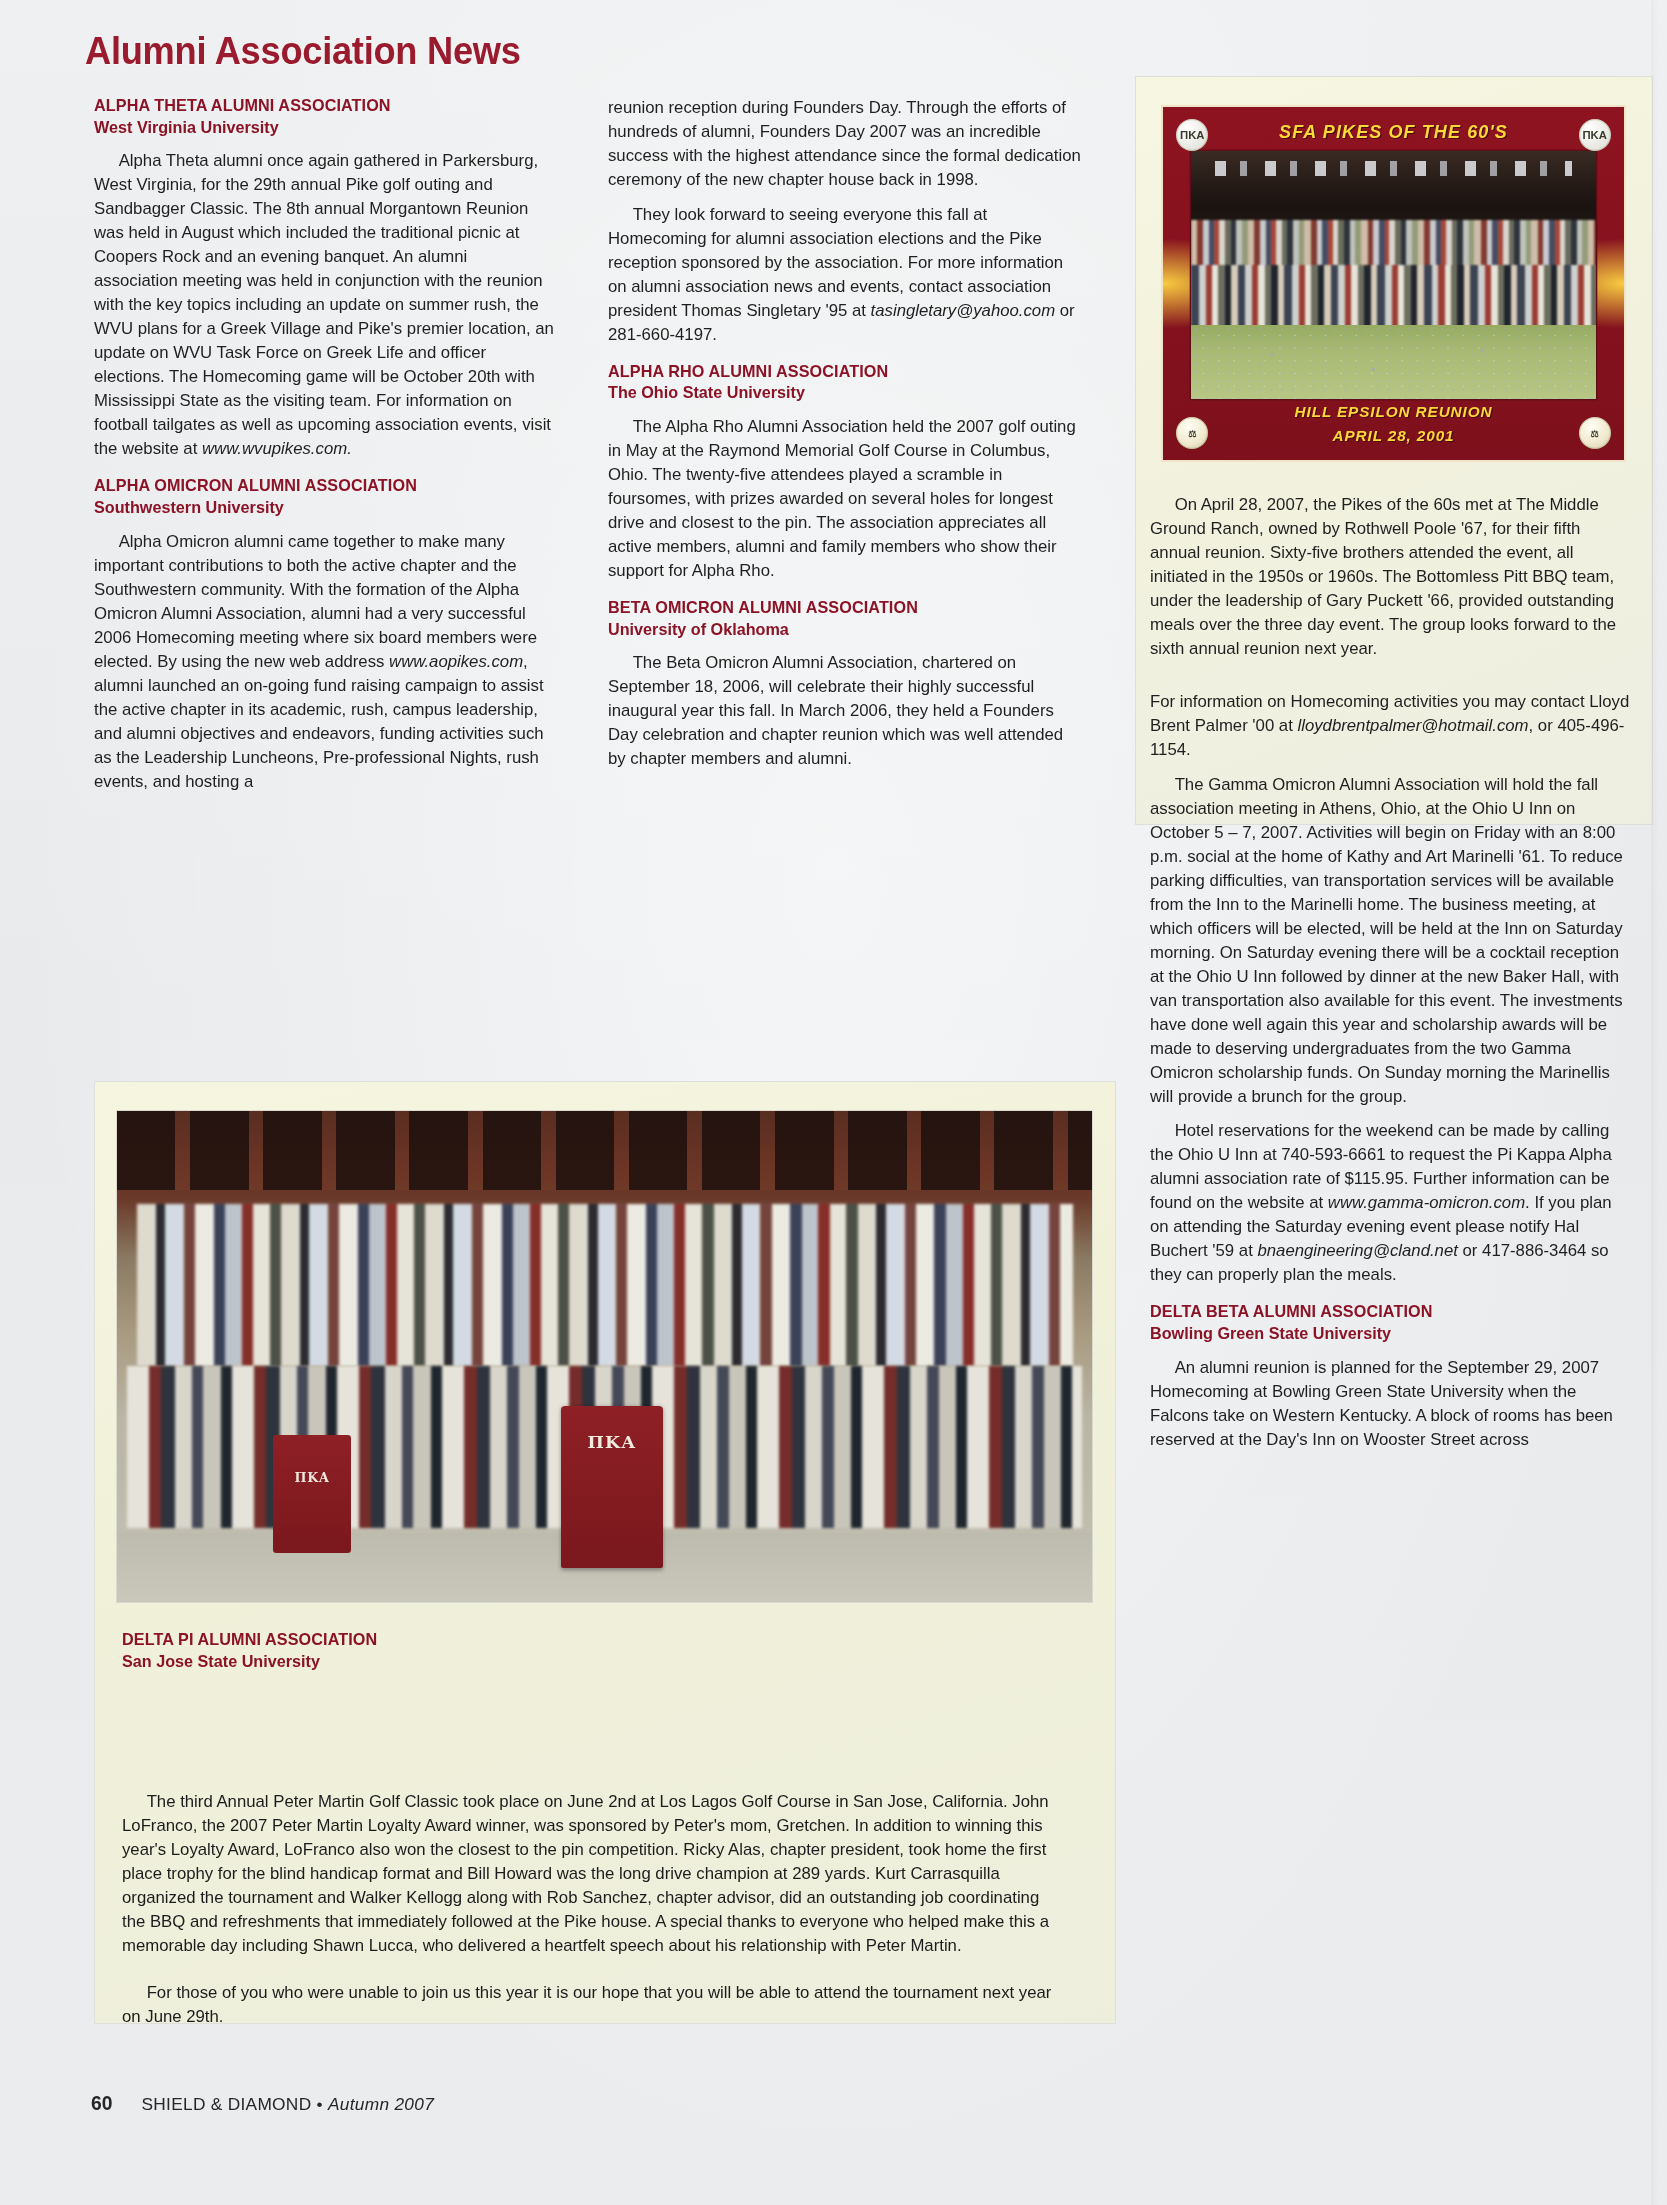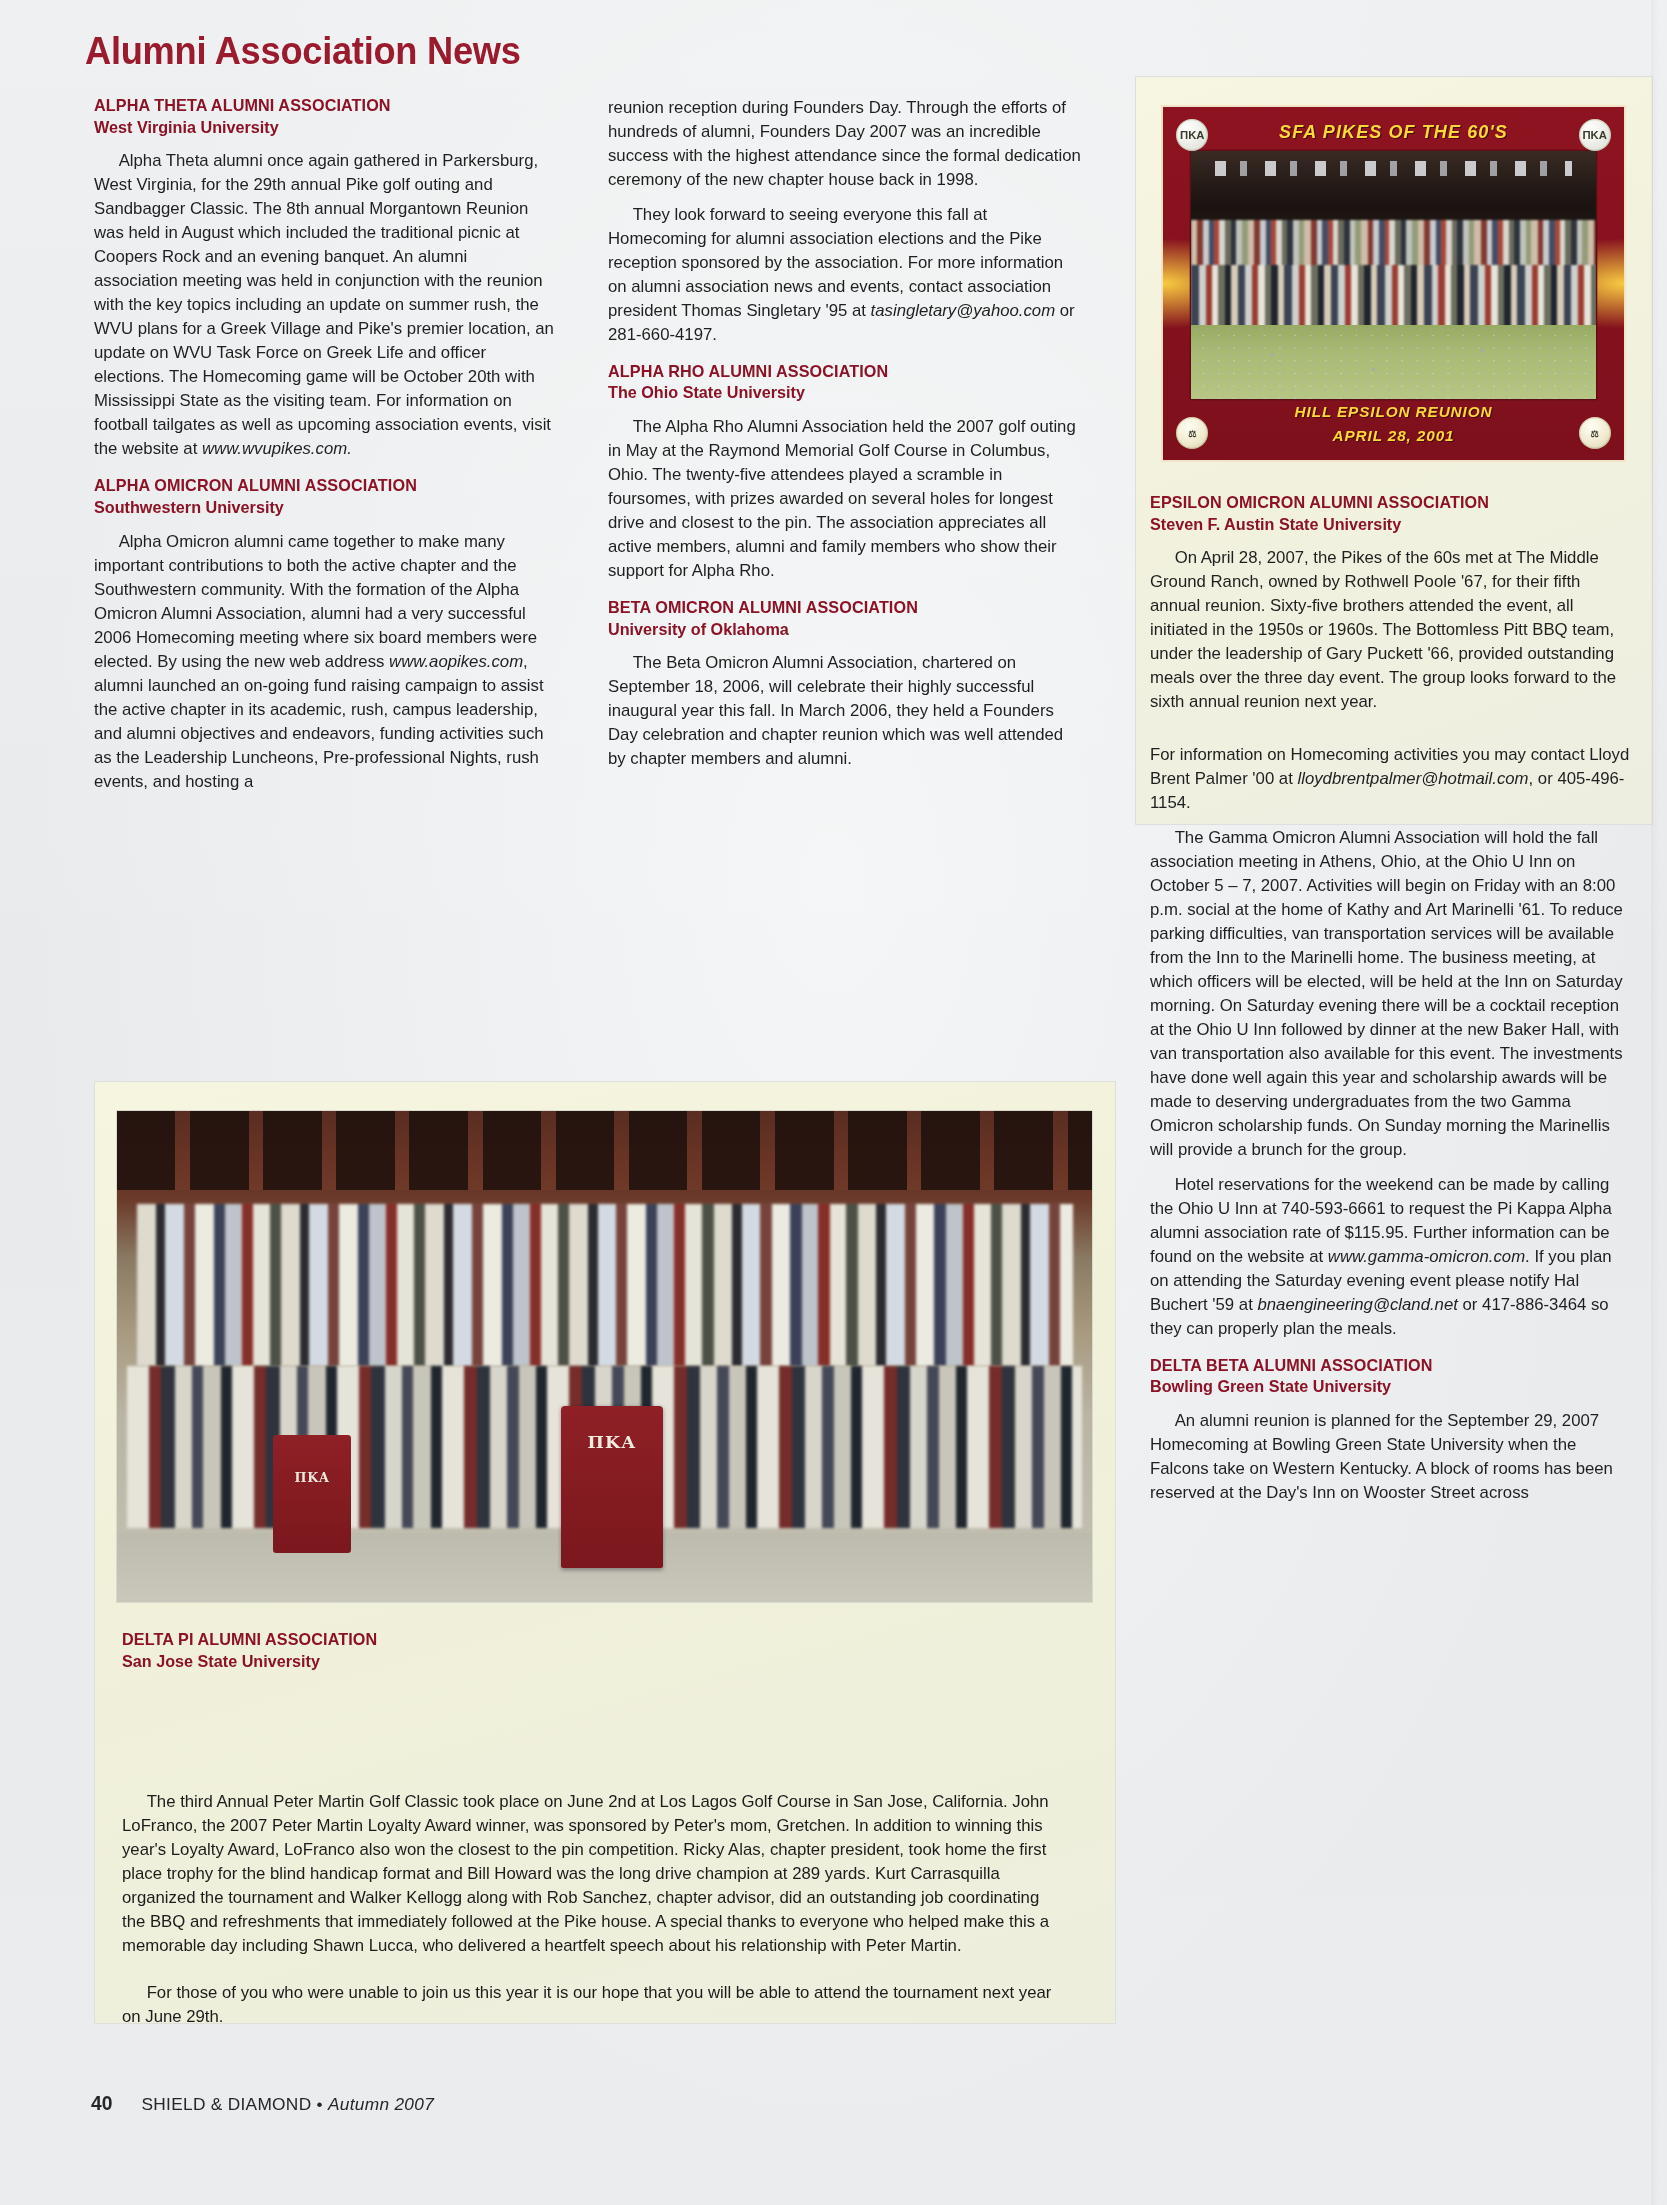--- a/index.html
+++ b/index.html
@@ -422,24 +422,20 @@
       </div>
 
       <div class="card-badge cb-bl">⚖</div>
       <div class="card-badge cb-br">⚖</div>
       <div class="card-sub">HILL EPSILON REUNION</div>
       <div class="card-date">APRIL 28, 2001</div>
     </div>
 
     <div class="col col3">
 
-      <div class="sect-head">
-        <h3 class="assoc">EPSILON OMICRON ALUMNI ASSOCIATION</h3>
-        <h4 class="school">Steven F. Austin State University</h4>
-      </div>
       <p class="body">On April 28, 2007, the Pikes of the 60s met at The Middle Ground Ranch, owned by Rothwell Poole '67, for their fifth annual reunion. Sixty-five brothers attended the event, all initiated in the 1950s or 1960s. The Bottomless Pitt BBQ team, under the leadership of Gary Puckett '66, provided outstanding meals over the three day event. The group looks forward to the sixth annual reunion next year.</p>
 
       <p class="body cont" style="margin-top:29px"><span>For information on Homecoming activities you may contact Lloyd Brent Palmer '00 at </span><span class="it">lloydbrentpalmer@hotmail.com</span><span>, or 405-496-1154.</span></p>
 
       <p class="body">The Gamma Omicron Alumni Association will hold the fall association meeting in Athens, Ohio, at the Ohio U Inn on October 5 – 7, 2007. Activities will begin on Friday with an 8:00 p.m. social at the home of Kathy and Art Marinelli '61. To reduce parking difficulties, van transportation services will be available from the Inn to the Marinelli home. The business meeting, at which officers will be elected, will be held at the Inn on Saturday morning. On Saturday evening there will be a cocktail reception at the Ohio U Inn followed by dinner at the new Baker Hall, with van transportation also available for this event. The investments have done well again this year and scholarship awards will be made to deserving undergraduates from the two Gamma Omicron scholarship funds. On Sunday morning the Marinellis will provide a brunch for the group.</p>
       <p class="body"><span>Hotel reservations for the weekend can be made by calling the Ohio U Inn at 740-593-6661 to request the Pi Kappa Alpha alumni association rate of $115.95. Further information can be found on the website at </span><span class="it">www.gamma-omicron.com</span><span>. If you plan on attending the Saturday evening event please notify Hal Buchert '59 at </span><span class="it">bnaengineering@cland.net</span><span> or 417-886-3464 so they can properly plan the meals.</span></p>
 
       <div class="sect-head gap-top">
         <h3 class="assoc">DELTA BETA ALUMNI ASSOCIATION</h3>
         <h4 class="school">Bowling Green State University</h4>
@@ -464,21 +460,21 @@
     <div class="dp-head">
       <h3 class="assoc">DELTA PI ALUMNI ASSOCIATION</h3>
       <h4 class="school">San Jose State University</h4>
     </div>
     <div class="dp-body">
       <p class="body">The third Annual Peter Martin Golf Classic took place on June 2nd at Los Lagos Golf Course in San Jose, California. John LoFranco, the 2007 Peter Martin Loyalty Award winner, was sponsored by Peter's mom, Gretchen. In addition to winning this year's Loyalty Award, LoFranco also won the closest to the pin competition. Ricky Alas, chapter president, took home the first place trophy for the blind handicap format and Bill Howard was the long drive champion at 289 yards. Kurt Carrasquilla organized the tournament and Walker Kellogg along with Rob Sanchez, chapter advisor, did an outstanding job coordinating the BBQ and refreshments that immediately followed at the Pike house. A special thanks to everyone who helped make this a memorable day including Shawn Lucca, who delivered a heartfelt speech about his relationship with Peter Martin.</p>
       <p class="body" style="margin-top:23px">For those of you who were unable to join us this year it is our hope that you will be able to attend the tournament next year on June 29th.</p>
     </div>
 
     <div class="footer">
-      <span class="folio">40</span>
+      <span class="folio">60</span>
       <span class="foot-txt"><span>SHIELD &amp; DIAMOND • </span><span class="it">Autumn 2007</span></span>
     </div>
 
   </div>
 
   <div class="scanline-r"></div>
 </div>
 
 
 </body></html>

